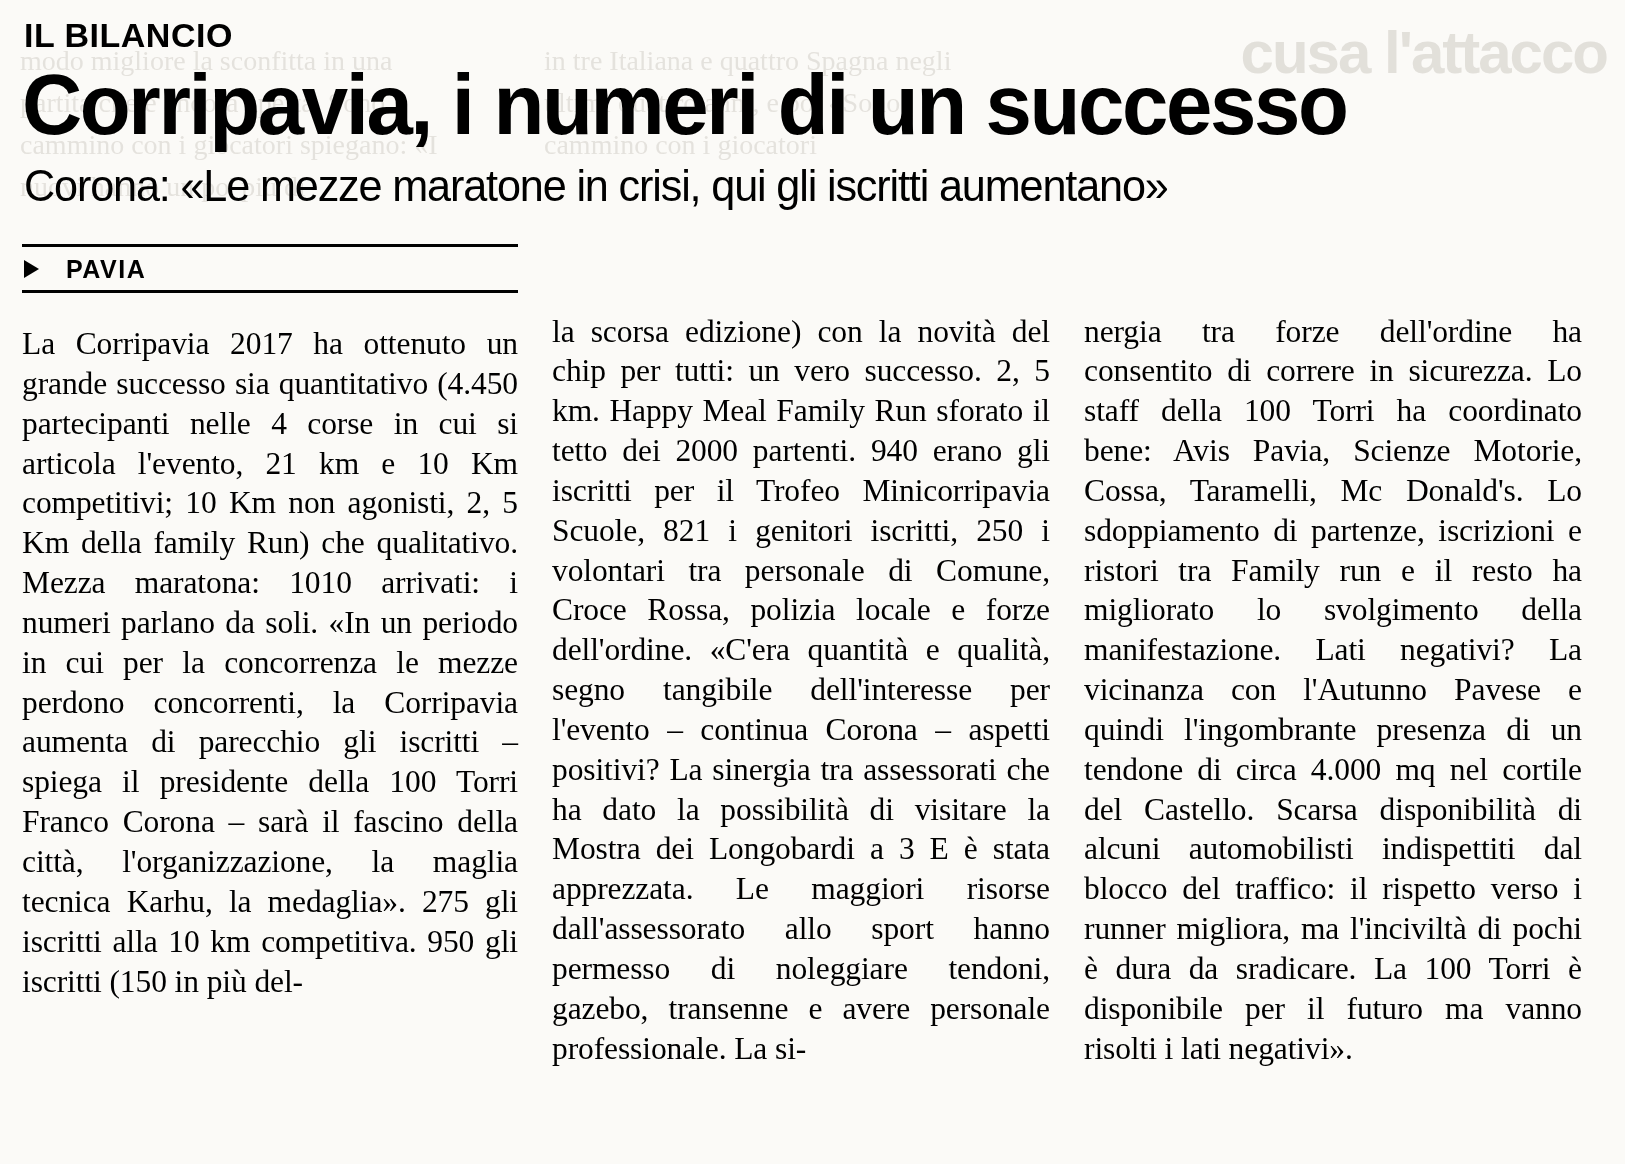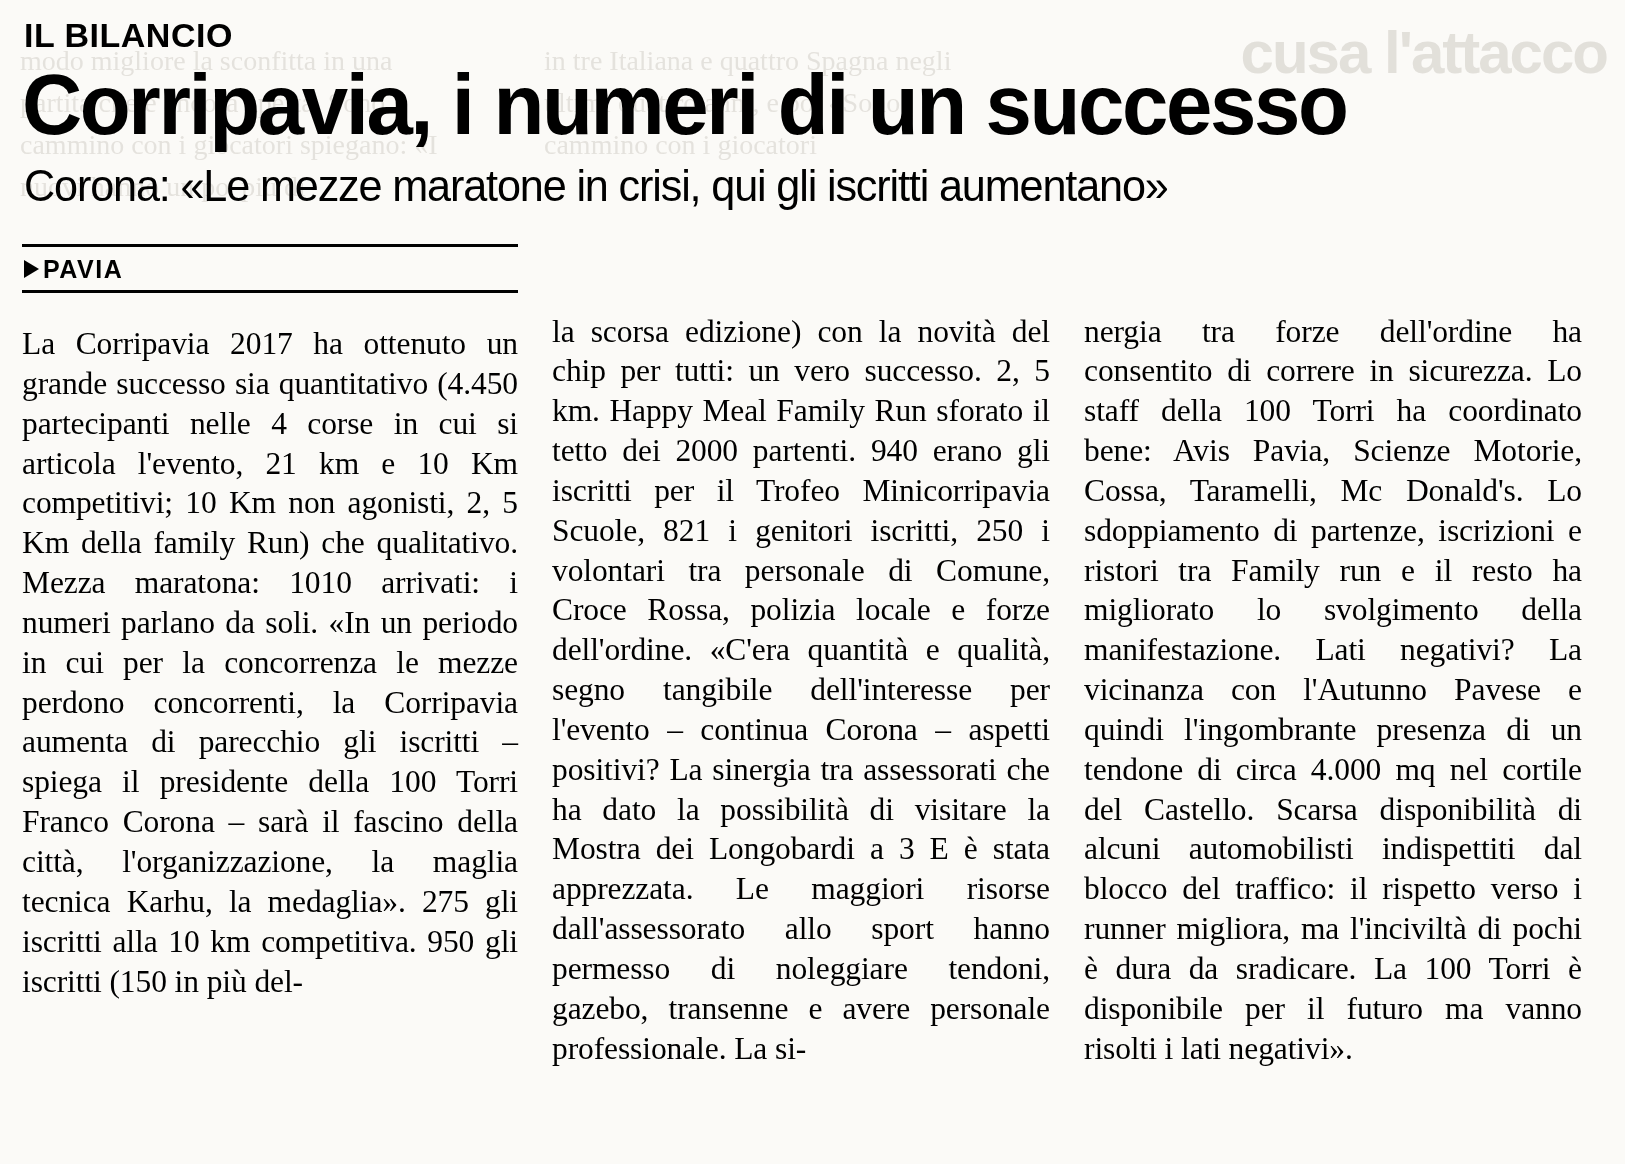--- a/index.html
+++ b/index.html
@@ -110,21 +110,21 @@
     margin: 0 0 8px 0;
   }
 
   .dateline {
     font-family: "Liberation Sans", sans-serif;
     font-weight: bold;
     font-size: 25px;
     letter-spacing: 1.5px;
     display: flex;
     align-items: center;
-    gap: 4px;
+    gap: 27px;
     margin: 4px 0 6px 2px;
     text-align: right;
   }
   .tri {
     width: 0;
     height: 0;
     border-left: 15px solid #000;
     border-top: 9px solid transparent;
     border-bottom: 9px solid transparent;
     display: inline-block;

